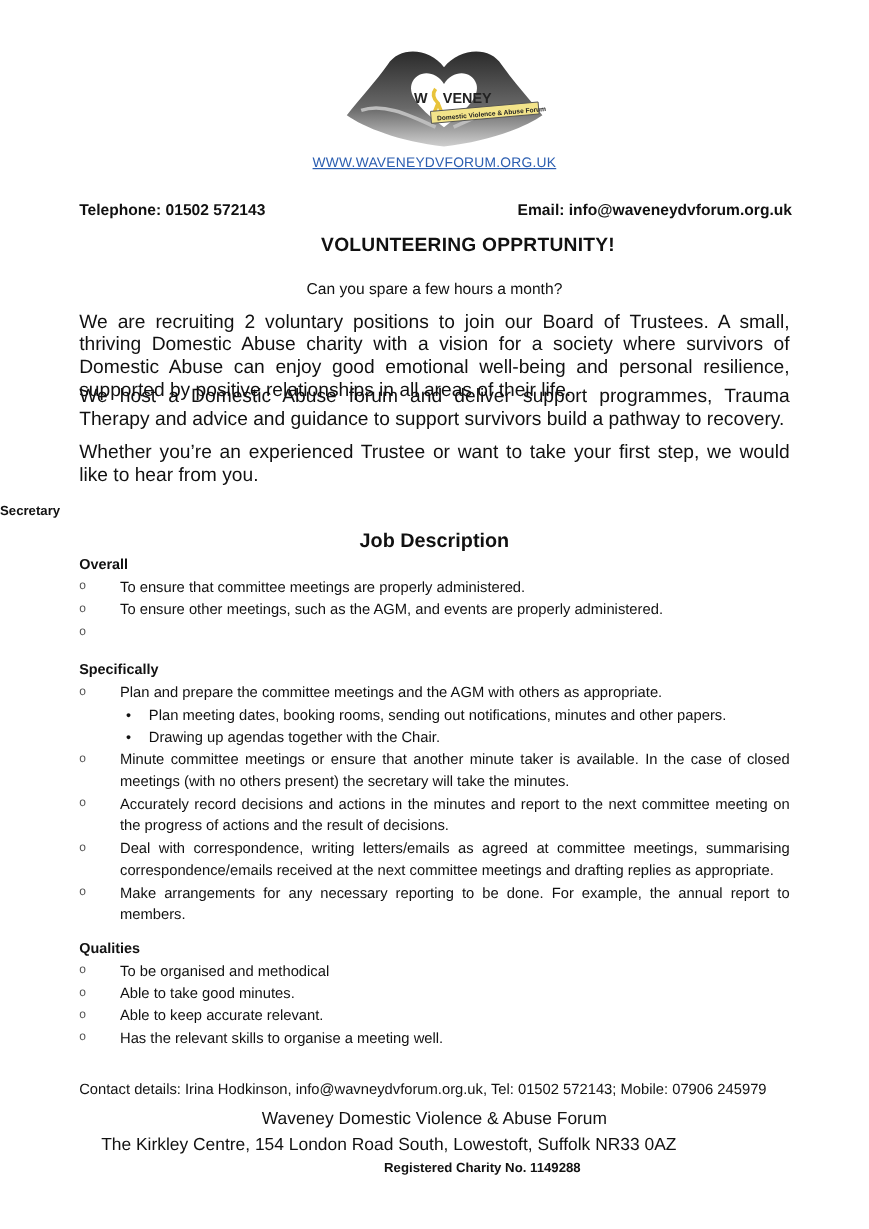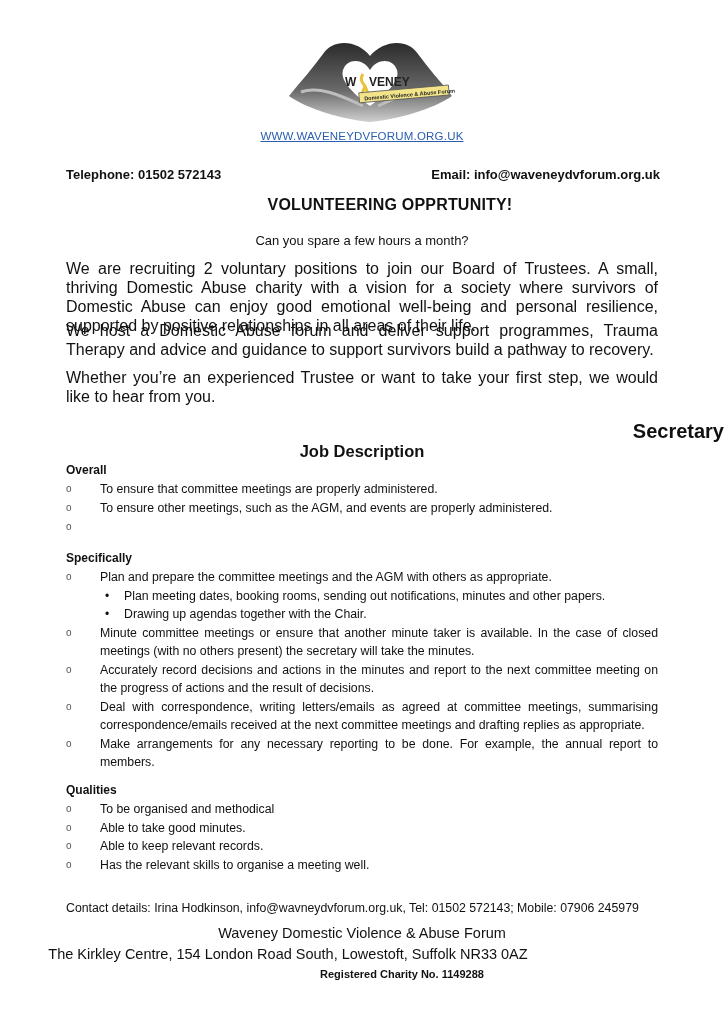--- a/index.html
+++ b/index.html
@@ -23,22 +23,22 @@
            font-weight: bold; font-size: 16px; letter-spacing: 0.2px; margin-left: 28px; }
   .subtitle { position: absolute; left: 0; width: 724px; top: 233px; text-align: center;
               font-size: 13px; }
 
   .para { position: absolute; left: 66px; width: 592px; font-size: 16px; line-height: 19px;
           text-align: justify; }
   .p1 { top: 259px; }
   .p2 { top: 321px; }
   .p3 { top: 368px; }
 
-  .role-title { position: absolute; left: 0; width: 724px; top: 420px; text-align: right;
-                font-weight: bold; font-size: 20px; }
+  .role-title { position: absolute; left: 0; width: 724px; top: 420px; text-align: left;
+                font-weight: bold; font-size: 11px; }
   .role-sub { position: absolute; left: 0; width: 724px; top: 442px; text-align: center;
               font-weight: bold; font-size: 16.5px; }
 
   .section-h { position: absolute; left: 66px; font-weight: bold; font-size: 12px; }
   .h-overall { top: 463px; }
   .h-specific { top: 551px; }
   .h-qualities { top: 783px; }
 
   .list { position: absolute; left: 66px; width: 592px; margin: 0; padding: 0; list-style: none;
           font-size: 12.3px; }
@@ -46,21 +46,21 @@
   .list li .mk { position: absolute; left: 0; top: 0; color: #555; font-size: 10px; }
   .overall { top: 480px; }
   .overall li { margin-bottom: 0.5px; }
   .specific { top: 568px; }
   .specific li.sub { padding-left: 58px; }
   .specific li.sub .mk { left: 39px; color: #111; font-size: 12px; }
   .qualities { top: 800px; }
 
   .footer-contact { position: absolute; left: 66px; top: 901px; font-size: 12.3px; }
   .footer-org { position: absolute; left: 0; width: 724px; top: 925px; text-align: center; font-size: 14.5px; }
-  .footer-addr { position: absolute; left: 0; width: 576px; top: 946px; text-align: center; font-size: 14.5px; }
+  .footer-addr { position: absolute; left: 0; width: 576px; top: 946px; text-align: center; font-size: 14.5px; padding-left: 36px; }
   .footer-reg { position: absolute; left: 0; width: 724px; top: 968px; text-align: center; font-weight: bold; font-size: 11px; padding-left: 40px; }
 </style>
 </head>
 <body>
 
 <div class="page">
 
   <div class="logo">
     <svg viewBox="0 0 175 88">
       <defs>
@@ -119,21 +119,21 @@
     <li><span class="mk">o</span><span>Minute committee meetings or ensure that another minute taker is available. In the case of closed meetings (with no others present) the secretary will take the minutes.</span></li>
     <li><span class="mk">o</span><span>Accurately record decisions and actions in the minutes and report to the next committee meeting on the progress of actions and the result of decisions.</span></li>
     <li><span class="mk">o</span><span>Deal with correspondence, writing letters/emails as agreed at committee meetings, summarising correspondence/emails received at the next committee meetings and drafting replies as appropriate.</span></li>
     <li><span class="mk">o</span><span>Make arrangements for any necessary reporting to be done. For example, the annual report to members.</span></li>
   </ul>
 
   <div class="section-h h-qualities">Qualities</div>
   <ul class="list qualities">
     <li><span class="mk">o</span><span>To be organised and methodical</span></li>
     <li><span class="mk">o</span><span>Able to take good minutes.</span></li>
-    <li><span class="mk">o</span><span>Able to keep relevant records.</span></li>
+    <li><span class="mk">o</span><span>Able to keep accurate relevant.</span></li>
     <li><span class="mk">o</span><span>Has the relevant skills to organise a meeting well.</span></li>
   </ul>
 
   <div class="footer-contact">Contact details:  Irina Hodkinson, info@wavneydvforum.org.uk, Tel: 01502 572143; Mobile: 07906 245979</div>
   <div class="footer-org">Waveney Domestic Violence &amp; Abuse Forum</div>
   <div class="footer-addr">The Kirkley Centre, 154 London Road South, Lowestoft, Suffolk NR33 0AZ</div>
   <div class="footer-reg">Registered Charity No. 1149288</div>
 </div>
 
 </body></html>

